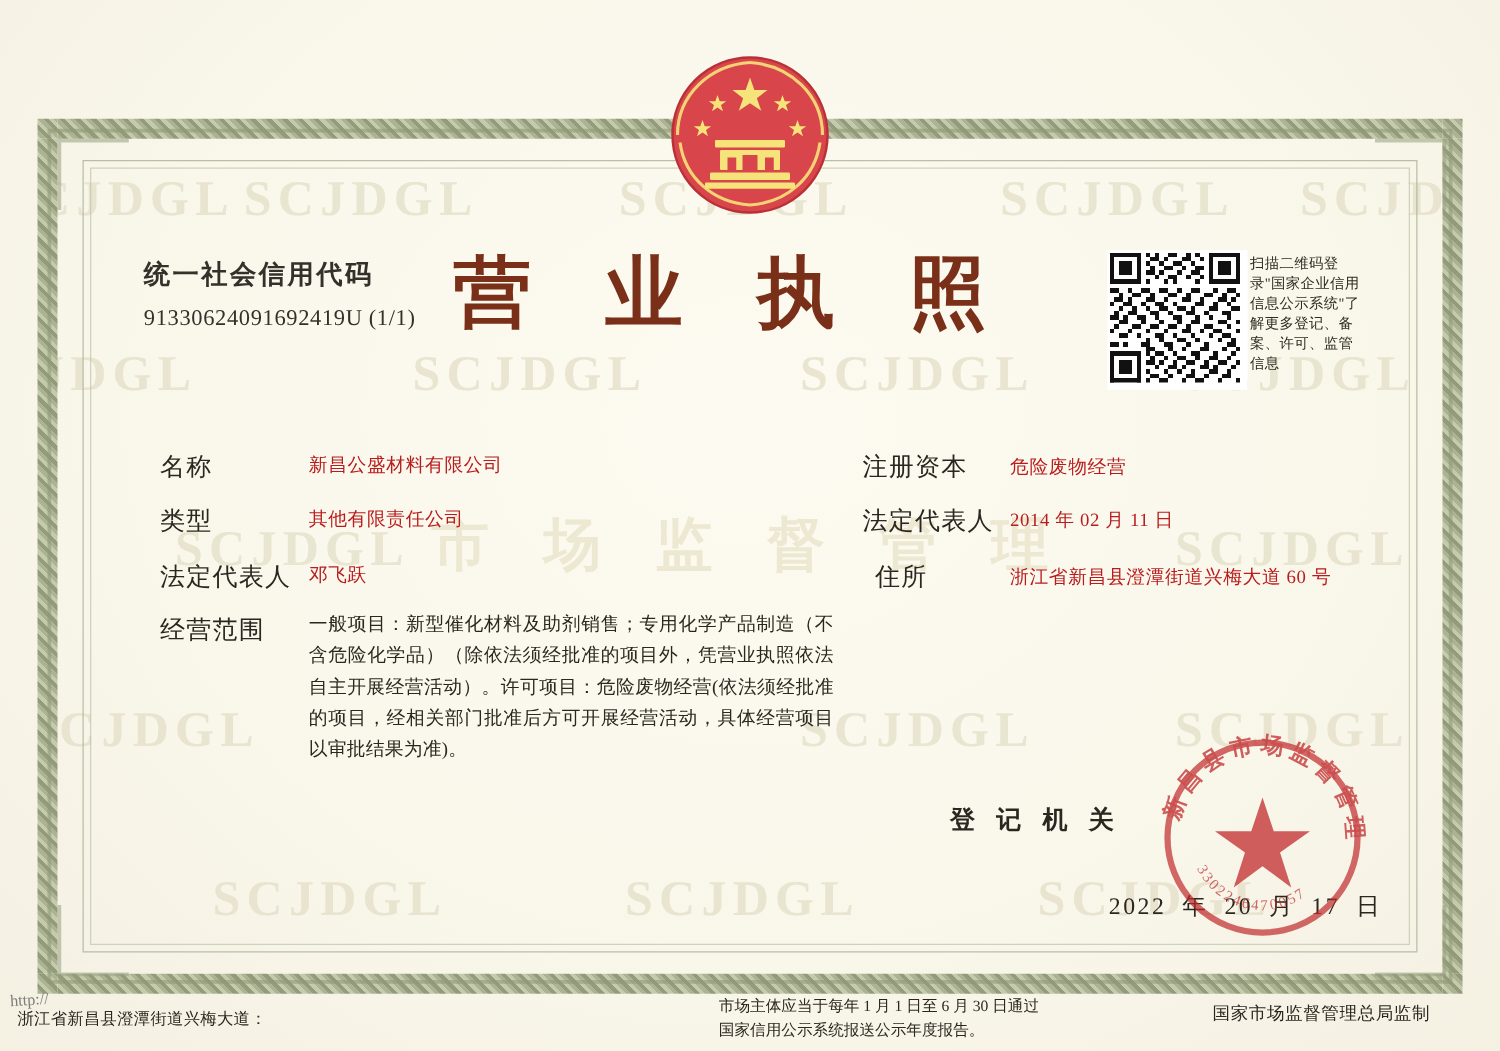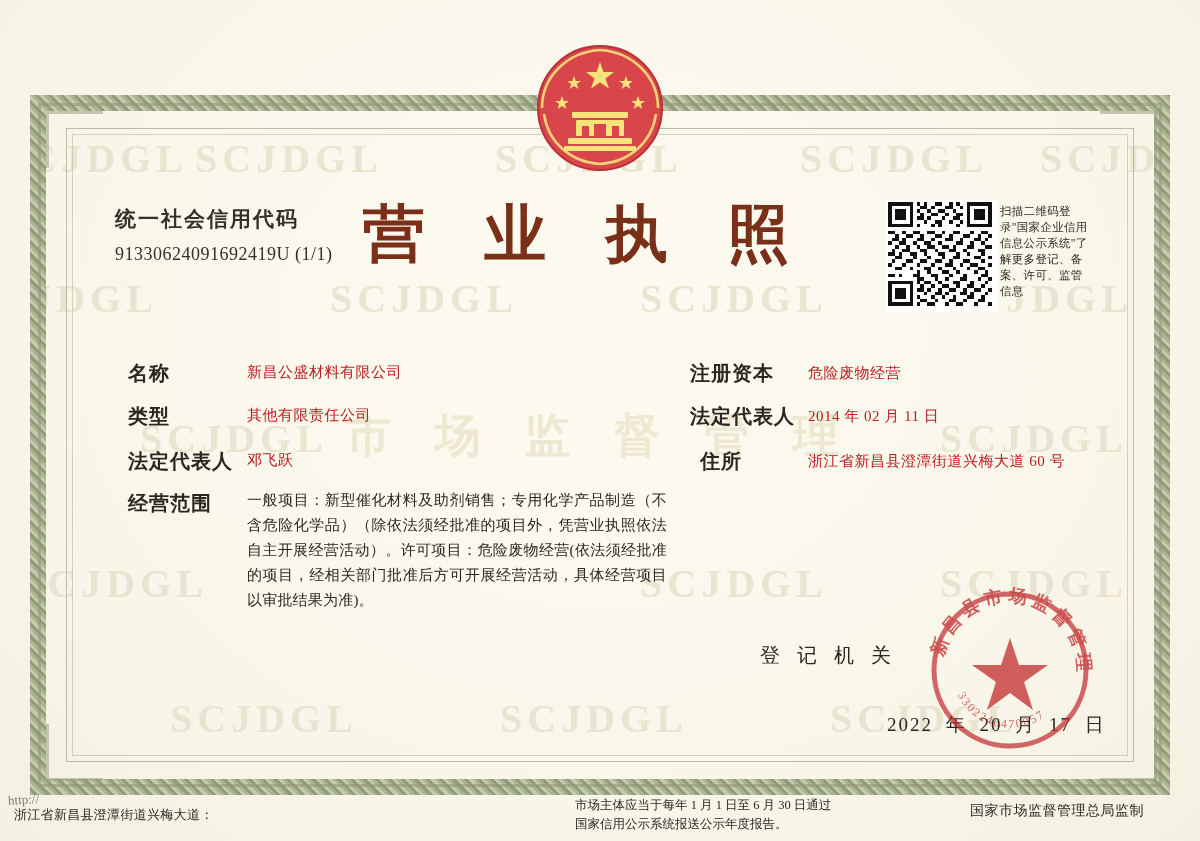--- a/index.html
+++ b/index.html
@@ -171,21 +171,21 @@
     font-size: 11.5px;
     line-height: 16px;
     color: #2f2a22;
     letter-spacing: .3px;
   }
 
   
   .field-label {
     position: absolute;
     font-size: 20px;
-    font-weight: bold;
+    font-weight: normal;
     color: #2b2720;
     letter-spacing: 1px;
   }
   .field-value {
     position: absolute;
     font-size: 15px;
     color: #b91c1c;
     letter-spacing: .5px;
   }
   .label-spread4 {
@@ -210,21 +210,21 @@
     color: #2b2720;
     text-align: justify;
     letter-spacing: .2px;
   }
 
   
   .reg-auth {
     position: absolute;
     left: 760px; top: 642px;
     font-size: 20px;
-    font-weight: normal;
+    font-weight: bold;
     letter-spacing: 6px;
     color: #2b2720;
   }
   .date-line {
     position: absolute;
     left: 884px; top: 712px;
     font-size: 19px;
     color: #2b2720;
     letter-spacing: 2px;
   }

